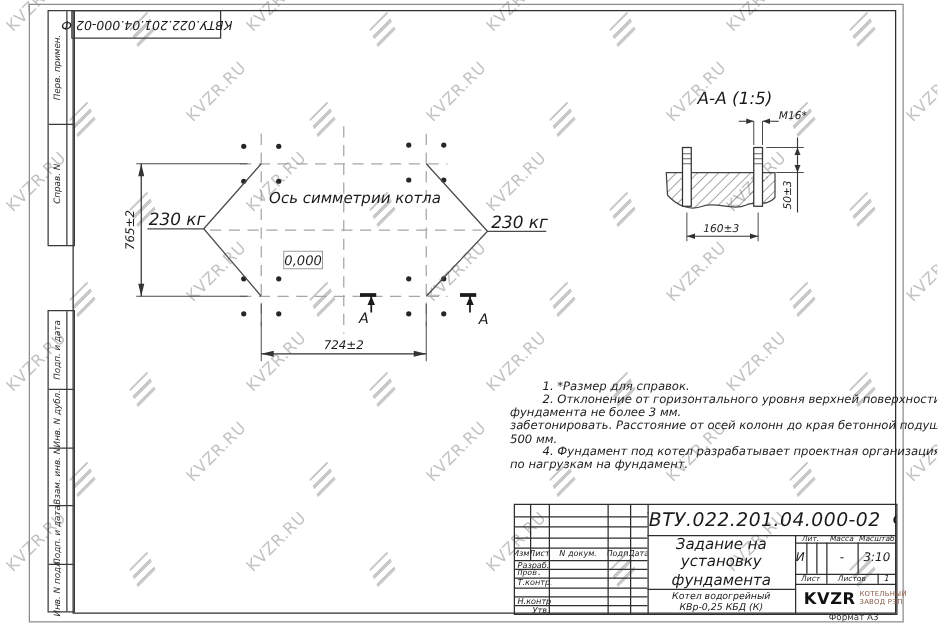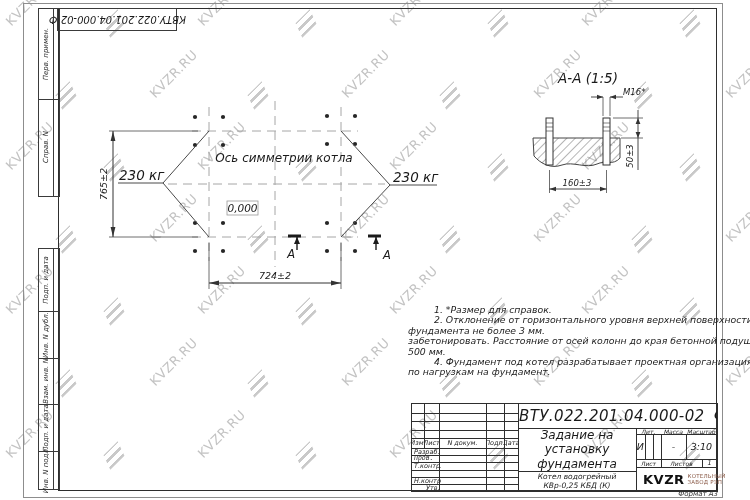--- a/index.html
+++ b/index.html
@@ -44,22 +44,22 @@
   .tb-title{flex-direction:column;font-size:12px;line-height:14.5px;}
   .tb-product{flex-direction:column;font-size:7.5px;line-height:9px;}
   .lbl6{font-size:6px;} .lbl65{font-size:6.5px;} .val9{font-size:9.5px;}
   .brand-row{position:absolute;left:224px;top:63px;width:81px;height:24px;display:flex;align-items:center;z-index:5;}
   .brand-icon{width:13px;height:11px;margin-left:4px;
               background:repeating-linear-gradient(0deg,#161616 0 2px,transparent 2px 4.4px);
               transform:rotate(-45deg) skewX(-18deg);}
   .brand-name{font-size:13px;font-weight:bold;font-style:normal;color:#111;margin-left:3px;letter-spacing:.5px;}
   .brand-sub{margin-left:3px;display:flex;flex-direction:column;font-size:5.5px;line-height:6.2px;
              color:#8a5a47;font-style:normal;letter-spacing:.2px;}
-  .format-label{position:absolute;left:648px;top:490px;width:70px;text-align:right;
-                font-size:7px;font-style:italic;color:#333;z-index:3;}
+  .format-label{position:absolute;left:648px;top:490px;width:70px;text-align:center;
+                font-size:7px;color:#333;z-index:3;}
 </style>
 </head>
 <body>
 
 <div class="page">
 
   <div id="watermarks">
       <div class="wm-text" style="left: 8px; top: 16px;">KVZR.RU</div>
       <div class="wm-icon" style="left: 104px; top: 16px;"></div>
       <div class="wm-text" style="left: 200px; top: 16px;">KVZR.RU</div>

